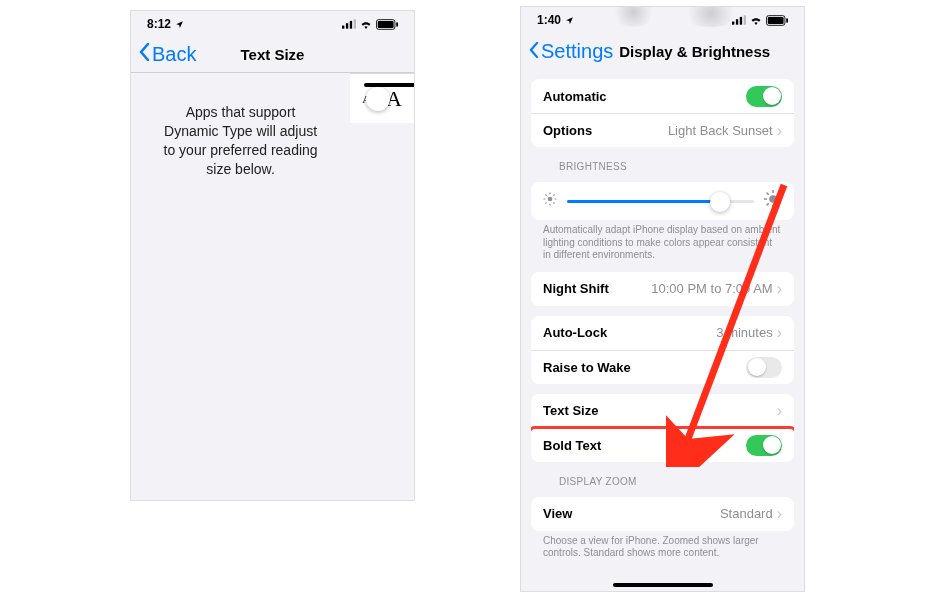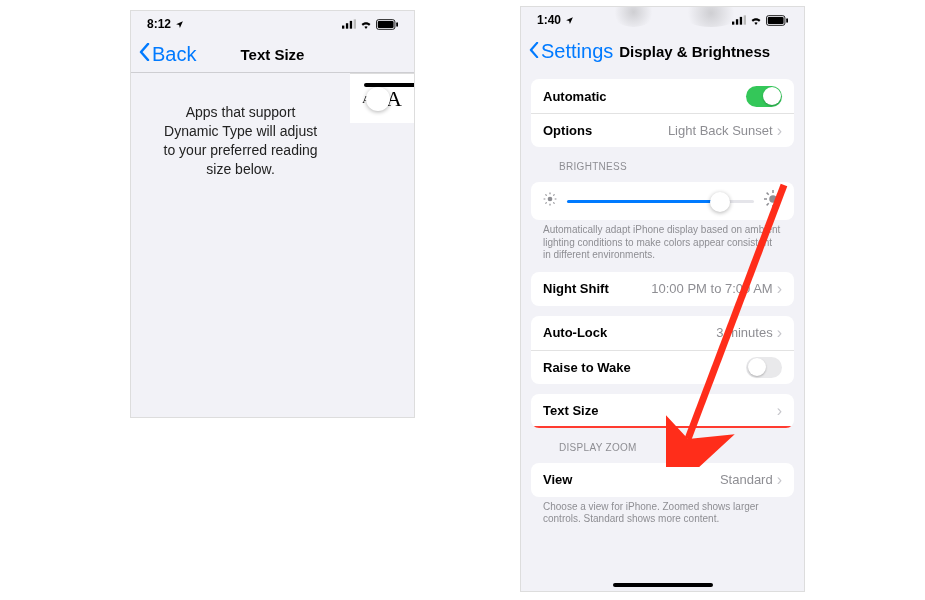--- a/index.html
+++ b/index.html
@@ -7,21 +7,21 @@
       background: #fff;
       font-family: -apple-system, "Helvetica Neue", Helvetica, Arial, sans-serif;
       width: 925px;
       height: 600px;
       position: relative;
       overflow: hidden;
     }
     .phone {
       position: absolute;
       width: 285px;
-      height: 408px;
+      height: 491px;
       background: #f2f2f7;
       border: 1px solid #ddd;
       overflow: hidden;
     }
     .phone-left { left: 130px; top: 10px; }
     .phone-right { left: 520px; top: 6px; height: 586px; }
 
     
     .statusbar {
       height: 26px;
@@ -448,20 +448,26 @@
       </div>
     </div>
 
     <div class="group" style="position:relative">
       <div class="cell">
         <span class="cell-label">Text Size</span>
         <span class="cell-detail">
             <span class="chev">›</span>
           </span>
       </div>
+      <div class="cell" style="position:relative">
+        <span class="cell-label" style="font-weight:600">Bold Text</span>
+        <span class="toggle on">
+            <span class="toggle-knob"></span>
+          </span>
+      </div>
       <div class="highlight" style="left:-3px;right:-3px;top:32px;bottom:-3px"></div>
     </div>
 
     <div class="section-header">DISPLAY ZOOM</div>
     <div class="group">
       <div class="cell">
         <span class="cell-label">View</span>
         <span class="cell-detail">
             <span>Standard</span>
             <span class="chev">›</span>

